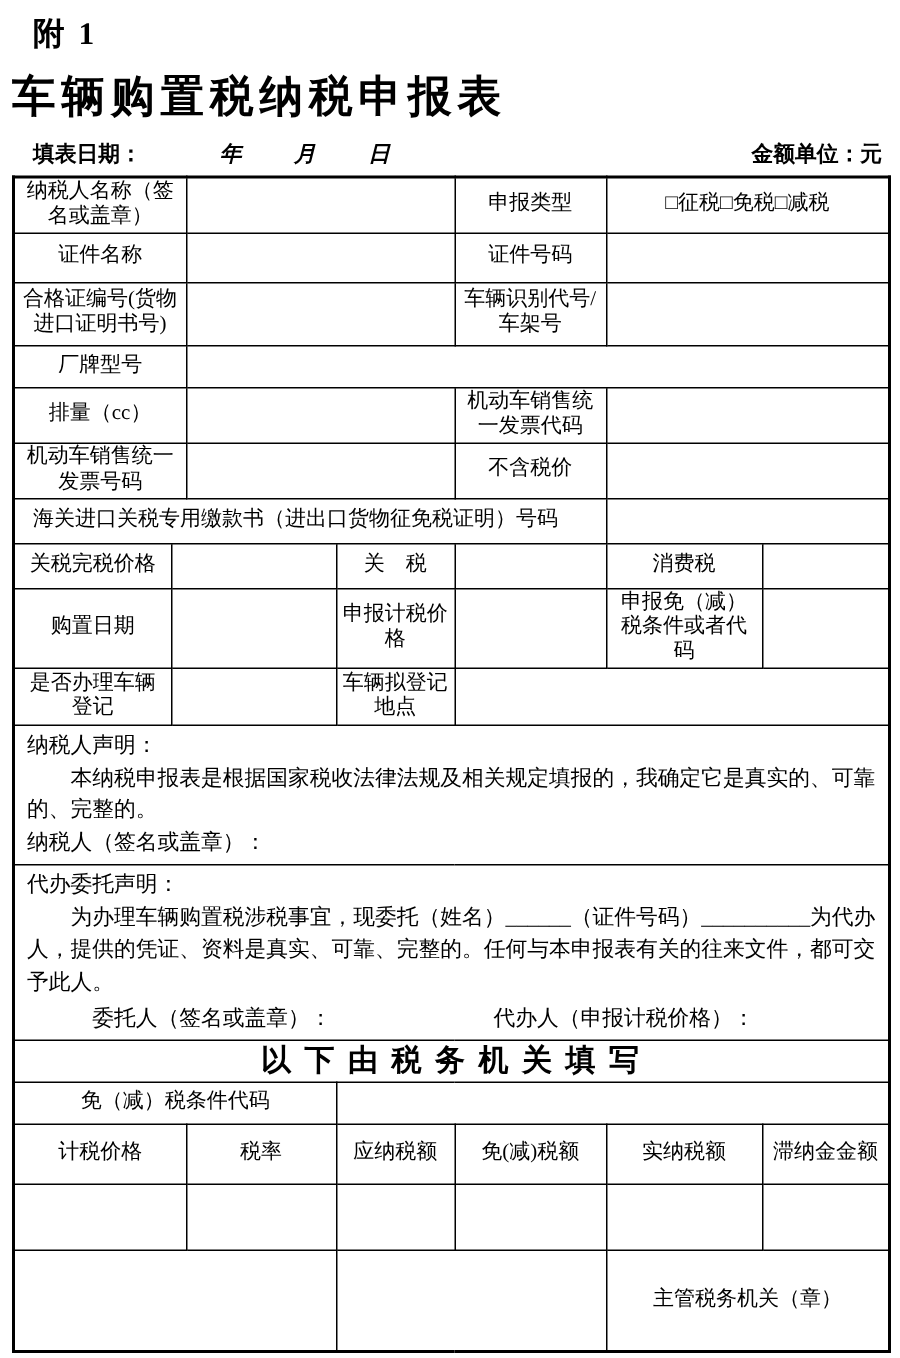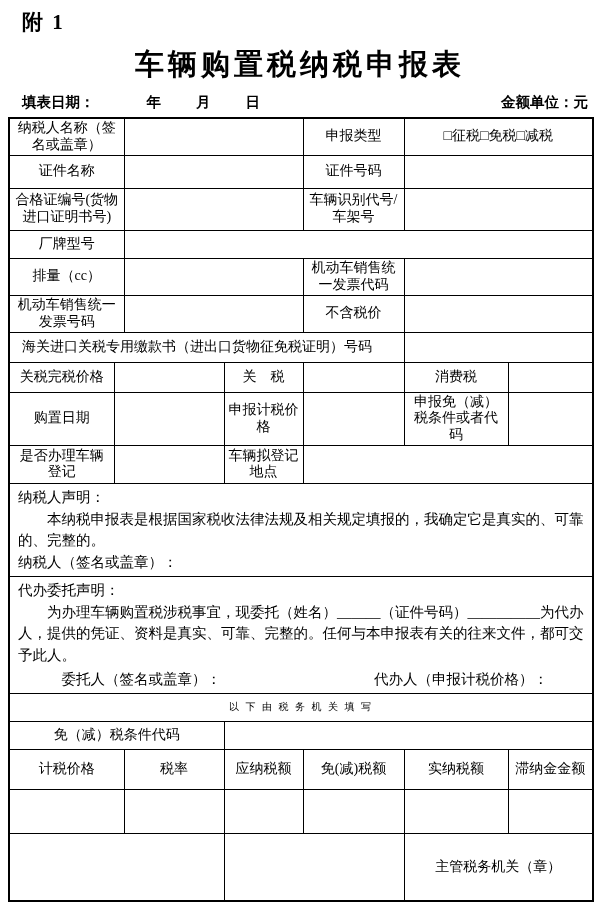--- a/index.html
+++ b/index.html
@@ -8,50 +8,50 @@
     background: #ffffff; color: #000000;
     font-family: "Liberation Serif", "DejaVu Serif", serif;
     overflow: hidden;
   }
   .sheet { padding: 4px 8px 0 8px; }
   .attach {
     font-size: 21px; font-weight: bold;
     padding: 4px 0 0 14px; letter-spacing: 2px;
   }
   .title {
-    text-align: center; font-size: 29px; font-weight: bold;
+    font-size: 29px; font-weight: bold;
     letter-spacing: 4px; margin: 9px 0 8px 0;
   }
   .meta {
     display: flex; justify-content: space-between; align-items: flex-end;
     font-size: 14.5px; font-weight: 600; margin: 0 4px 5px 14px;
   }
-  .meta .datefields { margin-left: 52px; letter-spacing: 2px; }
+  .meta .datefields { margin-left: 52px; letter-spacing: 2px; font-style: italic; }
   table.form {
     border-collapse: collapse; table-layout: fixed;
     width: 584px; border: 2px solid #000;
   }
   td {
     border: 1px solid #000;
     font-size: 14px; line-height: 1.2;
     text-align: center; vertical-align: middle;
     padding: 1px 3px; overflow: hidden;
   }
   td.lbl { font-weight: 400; }
   td.left { text-align: left; padding-left: 12px; }
   td.decl {
     text-align: left; vertical-align: top;
     padding: 3px 8px 2px 8px; font-size: 14.5px; line-height: 1.5; margin-left: 16px;
   }
   .indent { text-indent: 2em; }
-  .sign-row { display: flex; margin-top: 2px; gap: 45px; }
+  .sign-row { display: flex; margin-top: 2px; }
   .sign-row .p1 { margin-left: 3em; }
   .sign-row .p2 { margin-left: 108px; }
   td.section-title {
-    font-weight: normal; font-size: 10px; letter-spacing: 2px;
+    font-weight: bold; font-size: 20px; letter-spacing: 2px;
   }
   td.corner {
     text-align: left; vertical-align: top; padding: 4px 4px 2px 6px;
   }
   .authority { text-align: center; }
 </style>
 </head>
 <body>
 
 <div class="sheet">

